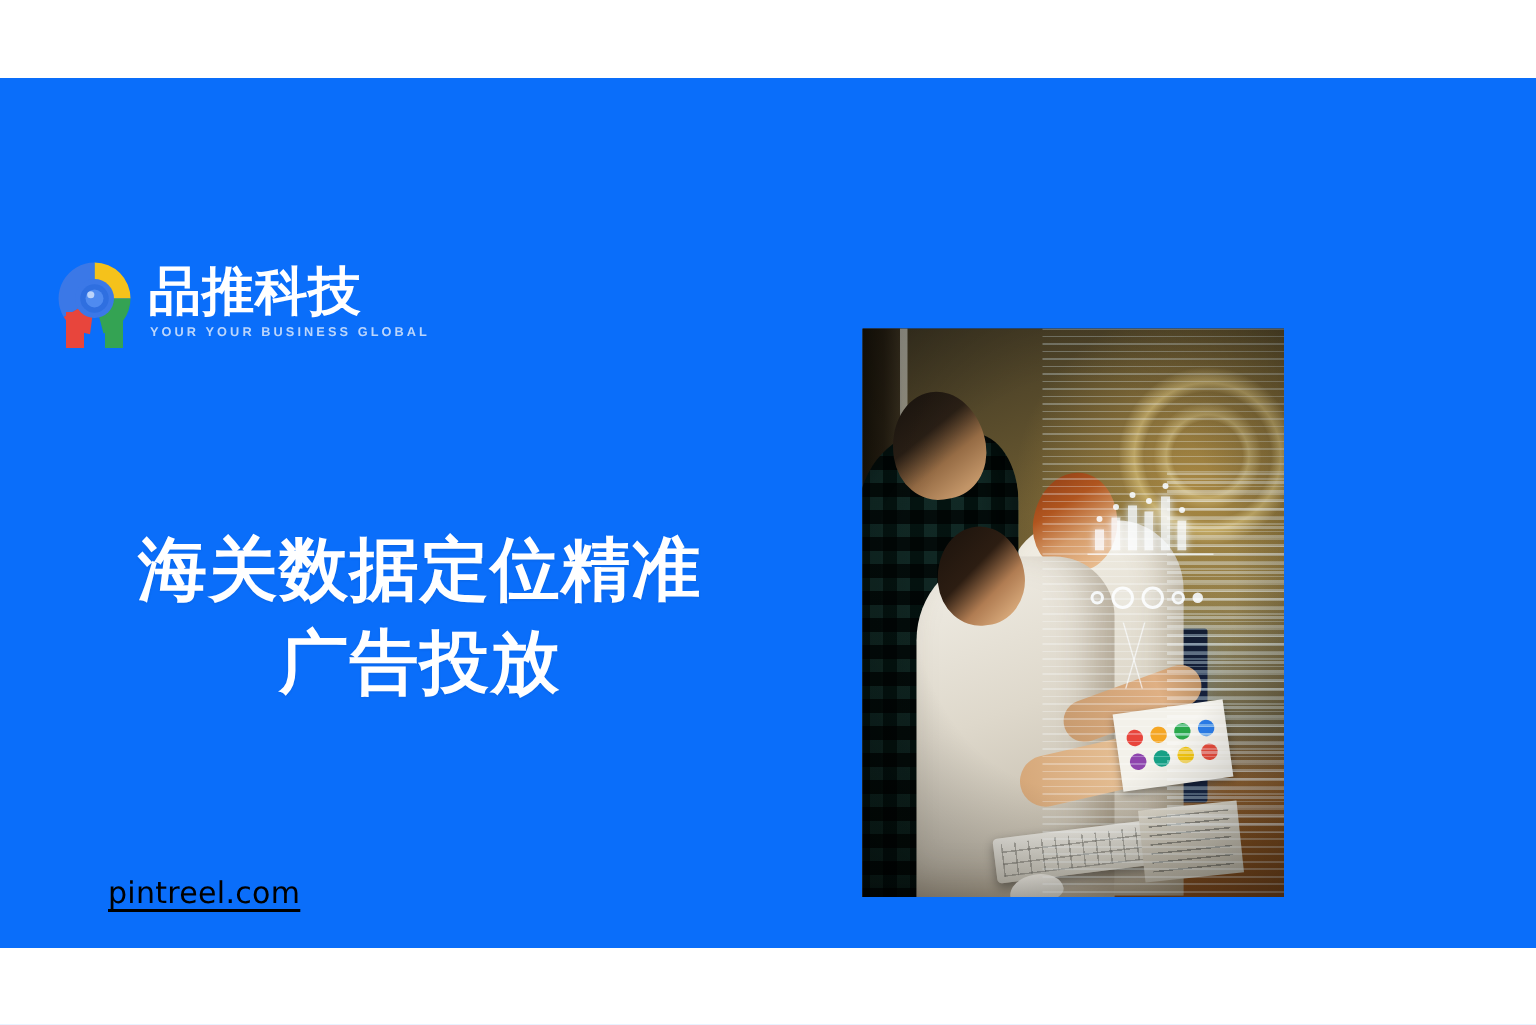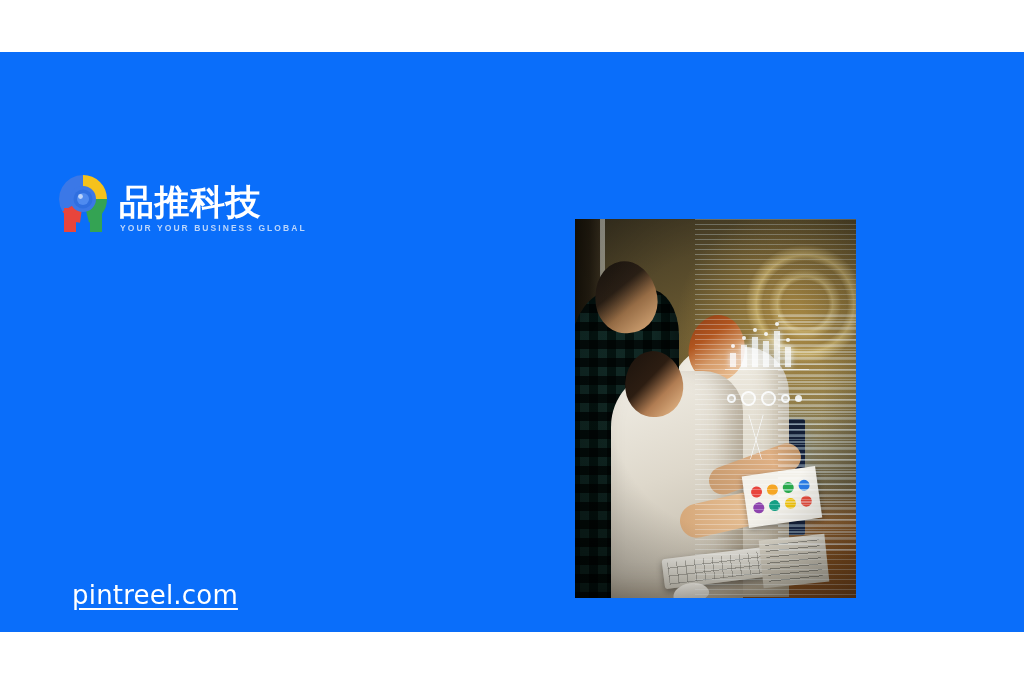--- a/index.html
+++ b/index.html
@@ -13,22 +13,22 @@
     position:relative; width:1024px; height:683px; background:#ffffff;
   }
   
   #stage{
     position:absolute; left:0; top:52px; width:1024px; height:580px;
     background:#0a6efa; overflow:hidden;
   }
 
   
   #logo-block{
-    position:absolute; left:56px; top:120px;
-    display:flex; align-items:flex-end;
+    position:absolute; left:36px; top:120px;
+    display:flex; align-items:flex-start;
   }
   #logo-mark{
     position:relative; width:54px; height:62px; flex:none;
   }
   #logo-mark svg{ display:block; width:54px; height:62px; }
 
   #logo-text{
     margin-left:9px; padding-top:4px;
     display:flex; flex-direction:column; align-items:flex-start;
   }
@@ -52,21 +52,21 @@
     font-weight:700;
     font-size:46px; line-height:62px;
     letter-spacing:1px;
     text-shadow:0 1px 2px rgba(0,0,0,.08);
   }
   #headline .hl-line{ display:block; white-space:nowrap; }
 
   
   #site-url{
     position:absolute; left:72px; top:528px;
-    color:#ffffff; font-size:26px; line-height:30px;
+    color:#000000; font-size:20px; line-height:30px;
     letter-spacing:.2px;
     text-decoration:underline; text-underline-offset:4px;
     text-decoration-thickness:2px;
     font-family:"DejaVu Sans","Liberation Sans", sans-serif;
   }
 
   
   #photo-frame{
     position:absolute; left:575px; top:167px;
     width:281px; height:379px;
@@ -279,20 +279,24 @@
           <circle cx="27" cy="27" r="6" fill="#4f8bf0"></circle>
           <circle cx="24.5" cy="24.5" r="2.4" fill="#cfe0fb" opacity=".85"></circle>
         </svg>
       </div>
       <div id="logo-text">
         <div id="brand-cn">品推科技</div>
         <div id="brand-tagline">YOUR YOUR BUSINESS GLOBAL</div>
       </div>
     </div>
 
+    <h1 id="headline">
+      <span class="hl-line">海关数据定位精准</span>
+      <span class="hl-line">广告投放</span>
+    </h1>
 
     <a id="site-url" href="#">pintreel.com</a>
 
     <div id="photo-frame">
       <div id="photo">
 
         <div class="p-doorframe"></div>
         <div class="p-doorframe-light"></div>
 
         <div class="p-monitor"></div>

